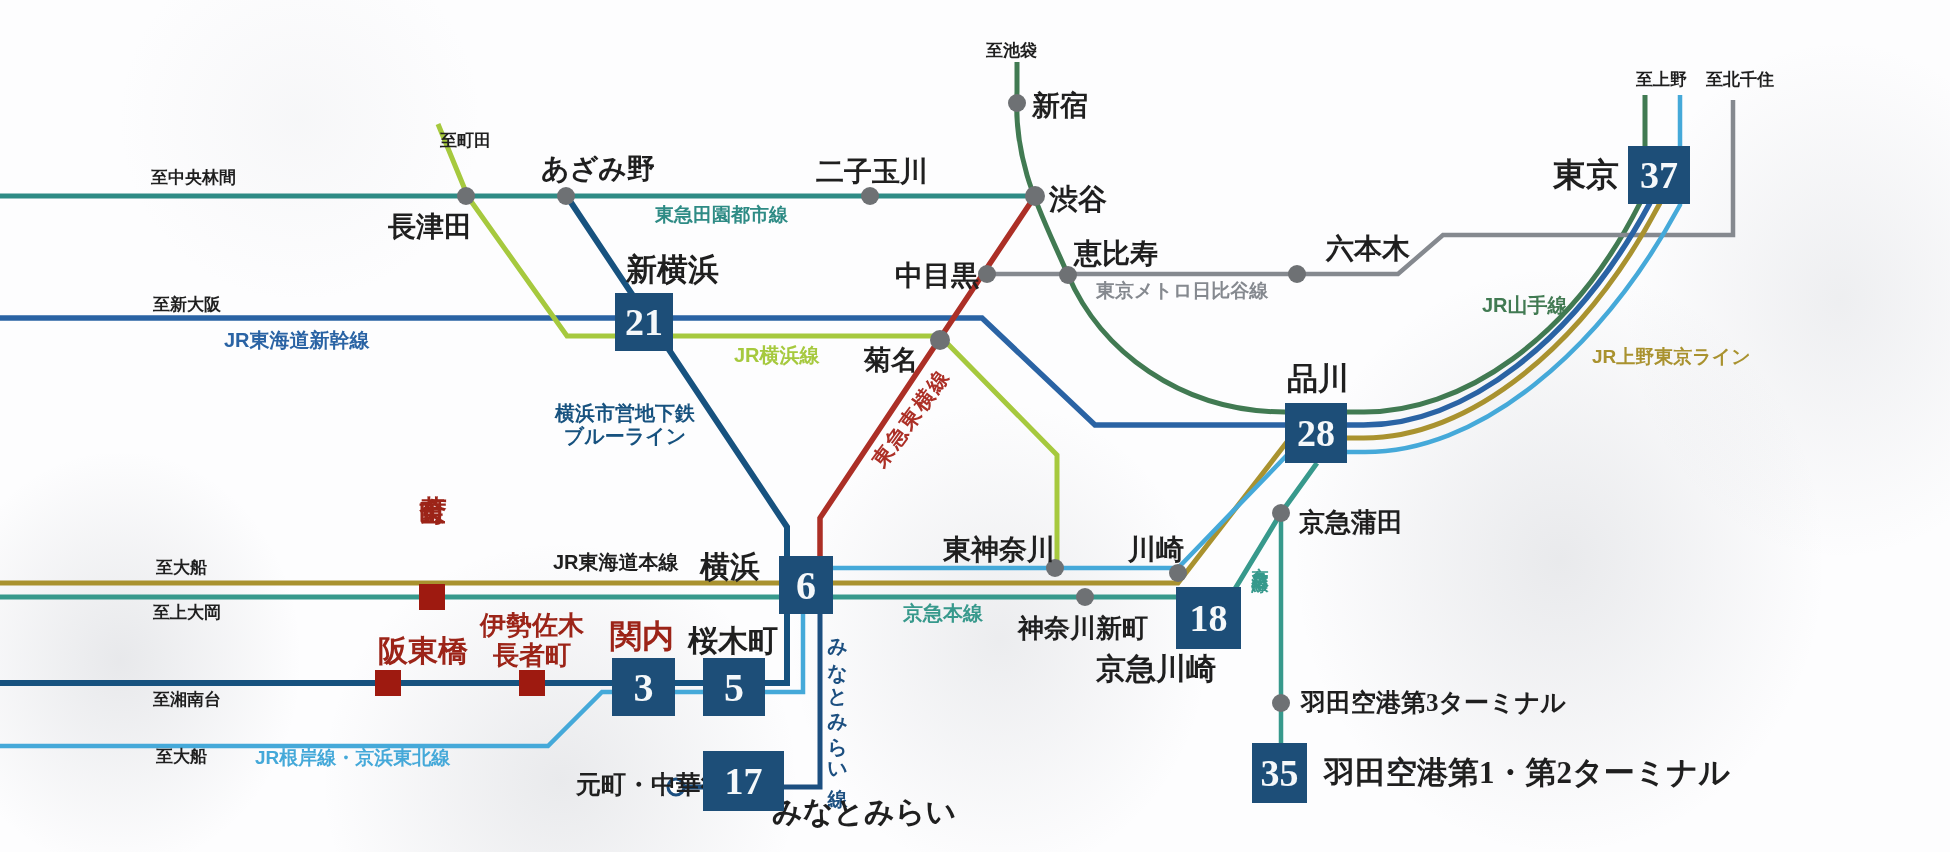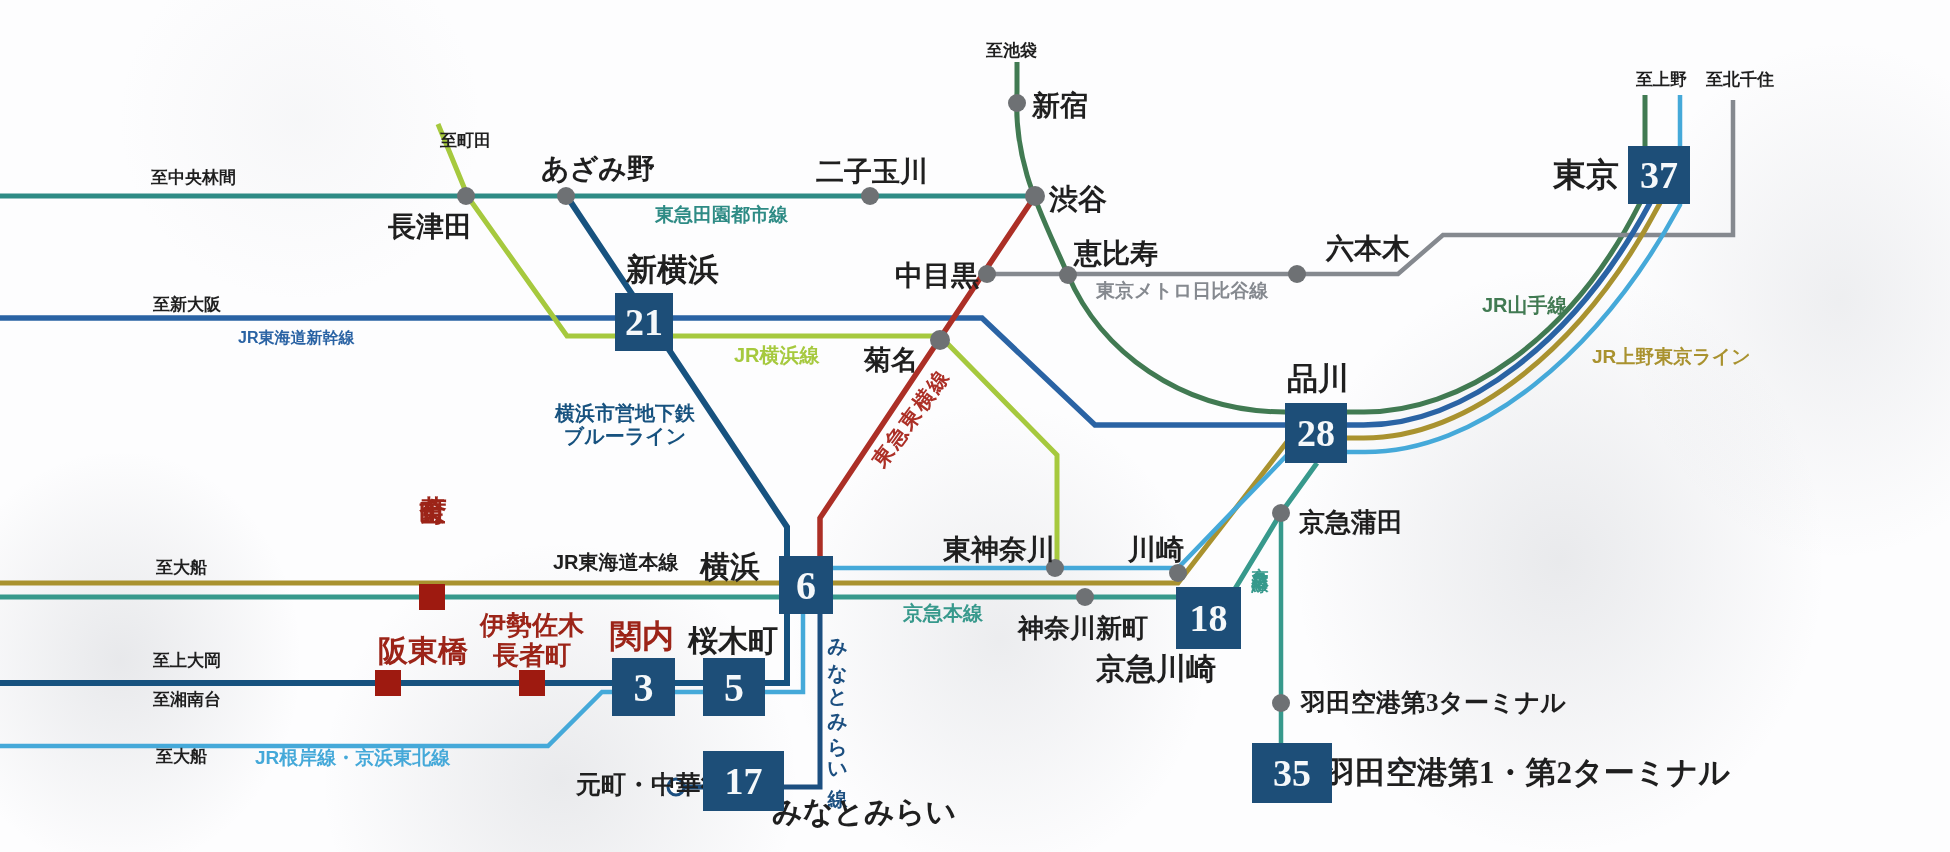--- a/index.html
+++ b/index.html
@@ -70,27 +70,27 @@
   </svg>
 
 
   <div class="lbl dir" style="left:151px;top:168px;">至中央林間</div>
   <div class="lbl dir" style="left:440px;top:131px;">至町田</div>
   <div class="lbl dir" style="left:986px;top:41px;">至池袋</div>
   <div class="lbl dir" style="left:1636px;top:70px;">至上野</div>
   <div class="lbl dir" style="left:1706px;top:70px;">至北千住</div>
   <div class="lbl dir" style="left:153px;top:295px;">至新大阪</div>
   <div class="lbl dir" style="left:156px;top:558px;">至大船</div>
-  <div class="lbl dir" style="left:153px;top:603px;margin-top:48px;">至上大岡</div>
+  <div class="lbl dir" style="left:153px;top:603px;">至上大岡</div>
   <div class="lbl dir" style="left:153px;top:690px;">至湘南台</div>
   <div class="lbl dir" style="left:156px;top:747px;">至大船</div>
 
   <div class="lbl ln" style="left: 655px; top: 204px; color: rgb(46, 139, 133);">東急田園都市線</div>
   <div class="lbl ln" style="left: 734px; top: 344px; font-size: 20px; color: rgb(166, 201, 62);">JR横浜線</div>
-  <div class="lbl ln" style="left: 238px; top: 329px; font-size: 16px; color: rgb(42, 99, 164);">JR東海道新幹線</div>
+  <div class="lbl ln" style="left: 224px; top: 329px; font-size: 20px; color: rgb(42, 99, 164);">JR東海道新幹線</div>
   <div class="lbl ln pre" style="left: 535px; top: 402px; width: 180px; font-size: 20px; color: rgb(23, 82, 127);">横浜市営地下鉄
 ブルーライン</div>
   <div class="lbl ln rot" style="left: 826px; top: 406px; width: 170px; font-size: 21px; color: rgb(172, 47, 38);">東急東横線</div>
   <div class="lbl ln" style="left: 1096px; top: 280px; color: rgb(133, 137, 143);">東京メトロ日比谷線</div>
   <div class="lbl ln" style="left: 1482px; top: 294px; font-size: 20px; color: rgb(65, 122, 82);">JR山手線</div>
   <div class="lbl ln" style="left: 1592px; top: 346px; color: rgb(169, 146, 47);">JR上野東京ライン</div>
   <div class="lbl ln" style="left: 553px; top: 551px; font-size: 20px; color: rgb(31, 31, 31);">JR東海道本線</div>
   <div class="lbl ln" style="left: 903px; top: 602px; font-size: 20px; color: rgb(55, 153, 140);">京急本線</div>
   <div class="lbl ln vert" style="left: 826px; top: 624px; font-size: 20px; height: 170px; color: rgb(28, 79, 128);">みなとみらい線</div>
   <div class="lbl ln vert" style="left: 1250px; top: 554px; font-size: 17px; height: 110px; color: rgb(55, 153, 140);">京急空港線</div>
@@ -127,15 +127,15 @@
 長者町</div>
 
   <div class="badge" style="left: 615px; top: 293px; width: 58px; height: 58px; font-size: 38px; color: rgb(245, 248, 250); background: rgb(29, 78, 120);">21</div>
   <div class="badge" style="left: 1628px; top: 146px; width: 62px; height: 58px; font-size: 38px; color: rgb(245, 248, 250); background: rgb(29, 78, 120);">37</div>
   <div class="badge" style="left: 1285px; top: 403px; width: 62px; height: 60px; font-size: 38px; color: rgb(245, 248, 250); background: rgb(29, 78, 120);">28</div>
   <div class="badge" style="left: 779px; top: 556px; width: 54px; height: 58px; font-size: 40px; color: rgb(245, 248, 250); background: rgb(29, 78, 120);">6</div>
   <div class="badge" style="left: 612px; top: 658px; width: 63px; height: 58px; font-size: 40px; color: rgb(245, 248, 250); background: rgb(29, 78, 120);">3</div>
   <div class="badge" style="left: 703px; top: 658px; width: 62px; height: 58px; font-size: 40px; color: rgb(245, 248, 250); background: rgb(29, 78, 120);">5</div>
   <div class="badge" style="left: 703px; top: 751px; width: 81px; height: 60px; font-size: 38px; color: rgb(245, 248, 250); background: rgb(29, 78, 120);">17</div>
   <div class="badge" style="left: 1176px; top: 587px; width: 65px; height: 62px; font-size: 38px; color: rgb(245, 248, 250); background: rgb(29, 78, 120);">18</div>
-  <div class="badge" style="left: 1252px; top: 743px; width: 80px; height: 60px; font-size: 38px; color: rgb(245, 248, 250); background: rgb(29, 78, 120);">35</div>
+  <div class="badge" style="left: 1252px; top: 743px; width: 55px; height: 60px; font-size: 38px; color: rgb(245, 248, 250); background: rgb(29, 78, 120);">35</div>
 
 </div>
 
 </body></html>

